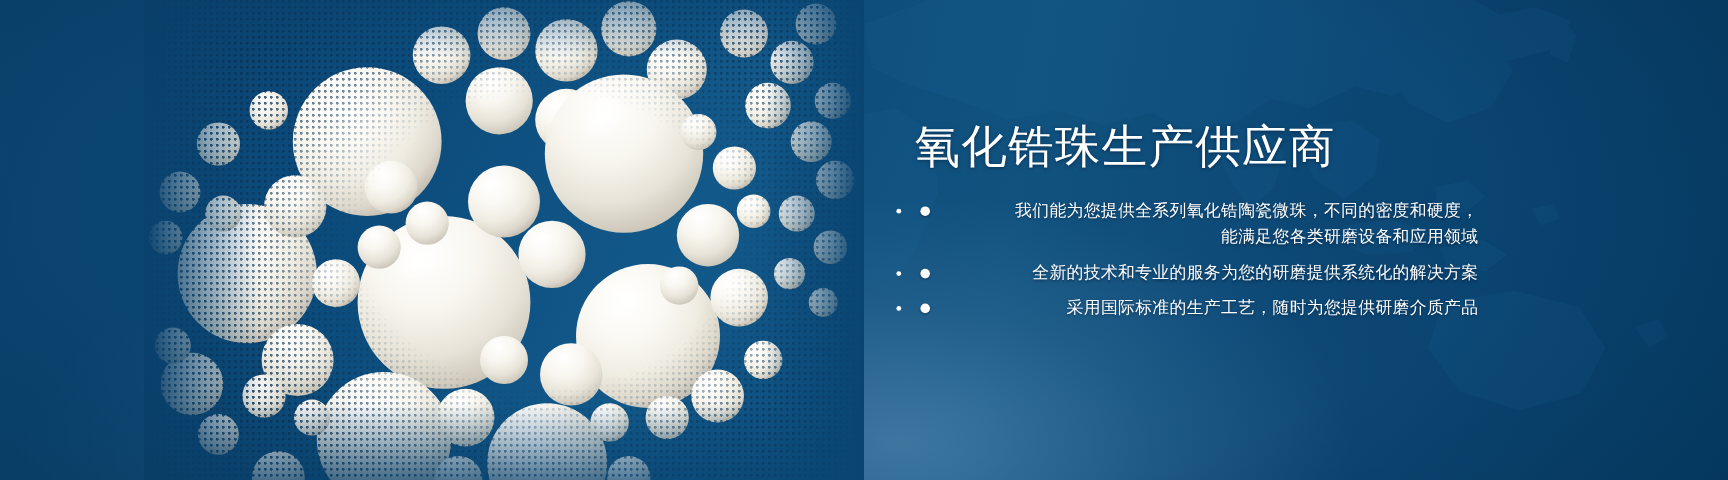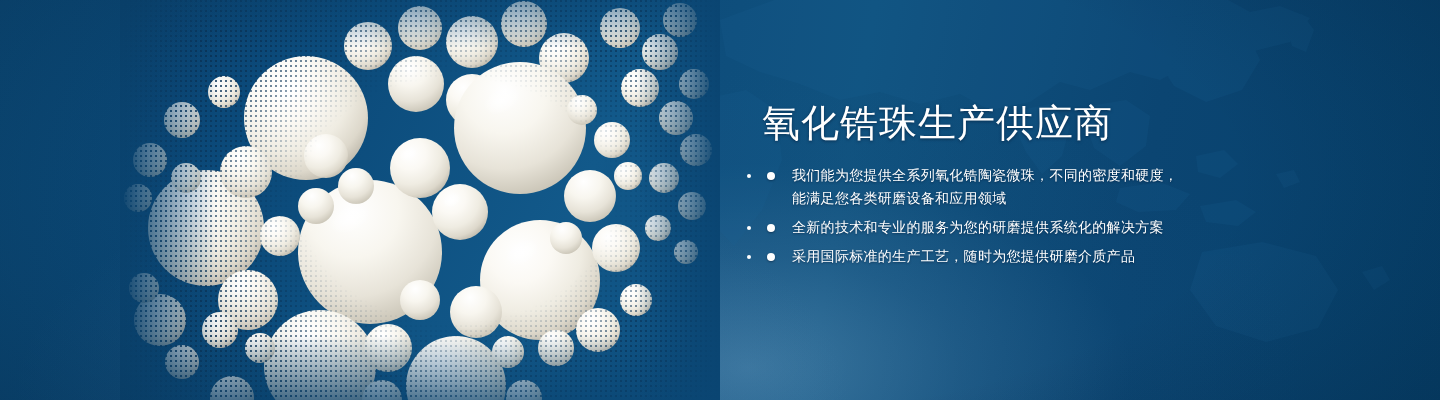--- a/index.html
+++ b/index.html
@@ -127,20 +127,21 @@
   .bullets { margin-top:22px; }
   .bullet {
     position:relative;
     padding-left:30px;
     margin-bottom:6px;
     color:#ffffff;
     font-size:14px;
     line-height:23px;
     letter-spacing:0.3px;
     text-shadow:0 1px 2px rgba(0,20,45,0.5);
+    text-align:right;
   }
   .bullet .dot {
     position:absolute;
     left:5px; top:8px;
     width:8px; height:8px;
     border-radius:50%;
     background:#ffffff;
     box-shadow:0 1px 2px rgba(0,20,45,0.45);
   }
   .bullet .line { display:block; }

